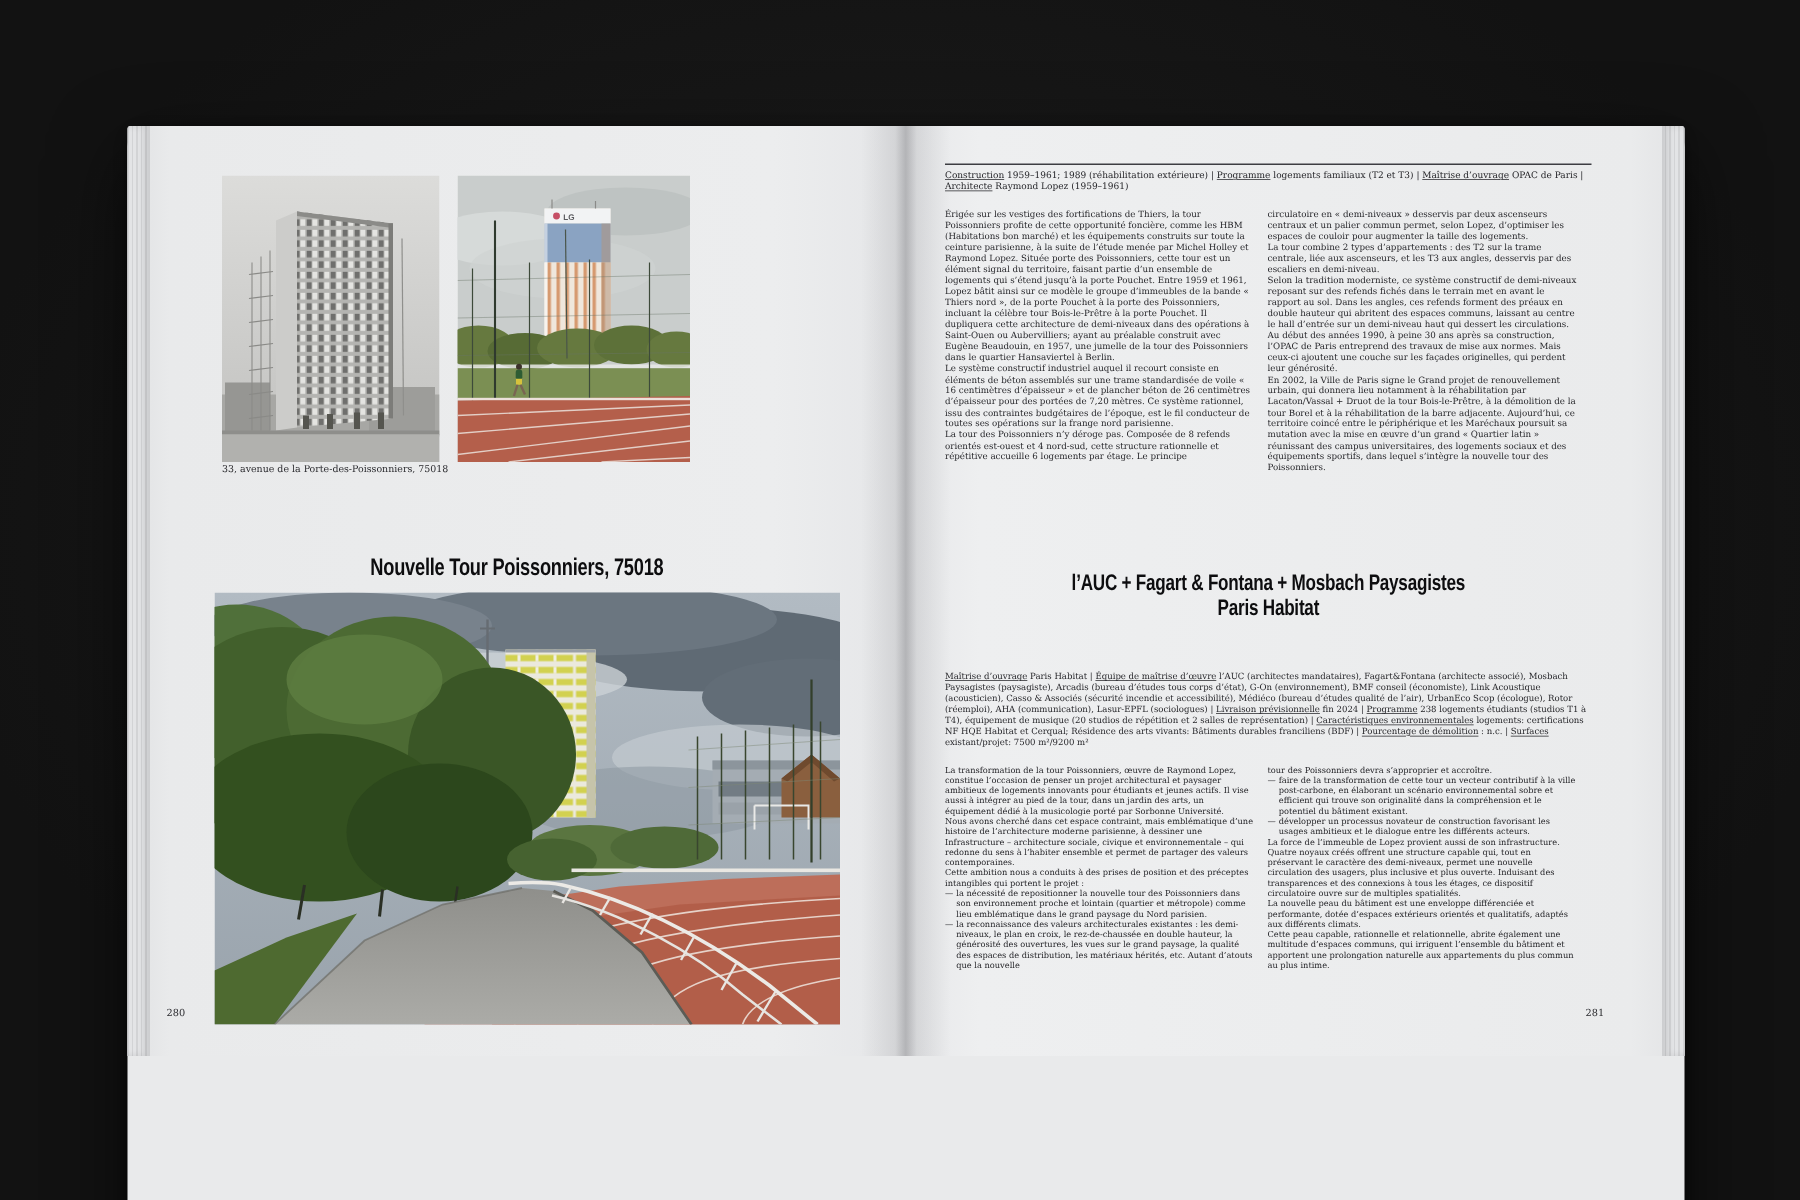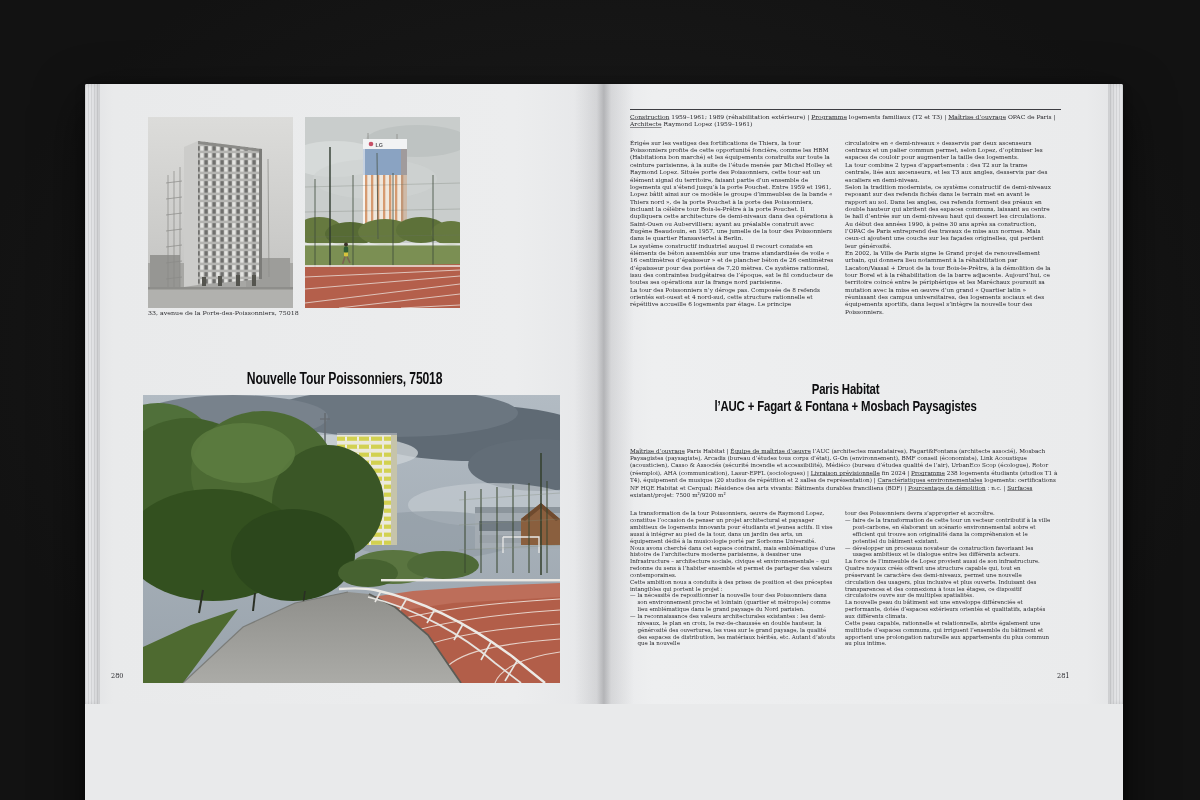--- a/index.html
+++ b/index.html
@@ -305,24 +305,24 @@
             <div class="para">circulatoire en « demi-niveaux » desservis par deux ascenseurs centraux et un palier commun permet, selon Lopez, d’optimiser les espaces de couloir pour augmenter la taille des logements.</div>
             <div class="para">La tour combine 2 types d’appartements : des T2 sur la trame centrale, liée aux ascenseurs, et les T3 aux angles, desservis par des escaliers en demi-niveau.</div>
             <div class="para">Selon la tradition moderniste, ce système constructif de demi-niveaux reposant sur des refends fichés dans le terrain met en avant le rapport au sol. Dans les angles, ces refends forment des préaux en double hauteur qui abritent des espaces communs, laissant au centre le hall d’entrée sur un demi-niveau haut qui dessert les circulations.</div>
             <div class="para">Au début des années 1990, à peine 30 ans après sa construction, l’OPAC de Paris entreprend des travaux de mise aux normes. Mais ceux-ci ajoutent une couche sur les façades originelles, qui perdent leur générosité.</div>
             <div class="para">En 2002, la Ville de Paris signe le Grand projet de renouvellement urbain, qui donnera lieu notamment à la réhabilitation par Lacaton/Vassal + Druot de la tour Bois-le-Prêtre, à la démolition de la tour Borel et à la réhabilitation de la barre adjacente. Aujourd’hui, ce territoire coincé entre le périphérique et les Maréchaux poursuit sa mutation avec la mise en œuvre d’un grand « Quartier latin » réunissant des campus universitaires, des logements sociaux et des équipements sportifs, dans lequel s’intègre la nouvelle tour des Poissonniers.</div>
           </div>
       </div>
 
       <div class="display heading" style="left:26px; top:297px; width:431px;" id="rp-heading">
           <div class="dl">
+            <span>l’AUC + Fagart &amp; Fontana + Mosbach Paysagistes</span>
+          </div>
+          <div class="dl">
             <span>Paris Habitat</span>
-          </div>
-          <div class="dl">
-            <span>l’AUC + Fagart &amp; Fontana + Mosbach Paysagistes</span>
           </div>
         </div>
 
       <div class="credits-wrap">
         <div class="s2 credits-inner" id="rp-credits"><span class="u">Maîtrise d’ouvrage</span><span> Paris Habitat | </span><span class="u">Équipe de maîtrise d’œuvre</span><span> l’AUC (architectes mandataires), Fagart&amp;Fontana (architecte associé), Mosbach Paysagistes (paysagiste), Arcadis (bureau d’études tous corps d’état), G-On (environnement), BMF conseil (économiste), Link Acoustique (acousticien), Casso &amp; Associés (sécurité incendie et accessibilité), Médiéco (bureau d’études qualité de l’air), UrbanEco Scop (écologue), Rotor (réemploi), AHA (communication), Lasur-EPFL (sociologues) | </span><span class="u">Livraison prévisionnelle</span><span> fin 2024 | </span><span class="u">Programme</span><span> 238 logements étudiants (studios T1 à T4), équipement de musique (20 studios de répétition et 2 salles de représentation) | </span><span class="u">Caractéristiques environnementales</span><span> logements: certifications NF HQE Habitat et Cerqual; Résidence des arts vivants: Bâtiments durables franciliens (BDF) | </span><span class="u">Pourcentage de démolition</span><span> : n.c. | </span><span class="u">Surfaces</span><span> existant/projet: 7500 m²/9200 m²</span></div>
       </div>
 
       <div class="col bodytxt" style="left:26px; top:426px; width:207px; height:186px;">
         <div class="s2 colinner" id="body-col1">
             <div class="para">La transformation de la tour Poissonniers, œuvre de Raymond Lopez, constitue l’occasion de penser un projet architectural et paysager ambitieux de logements innovants pour étudiants et jeunes actifs. Il vise aussi à intégrer au pied de la tour, dans un jardin des arts, un équipement dédié à la musicologie porté par Sorbonne Université.</div>

